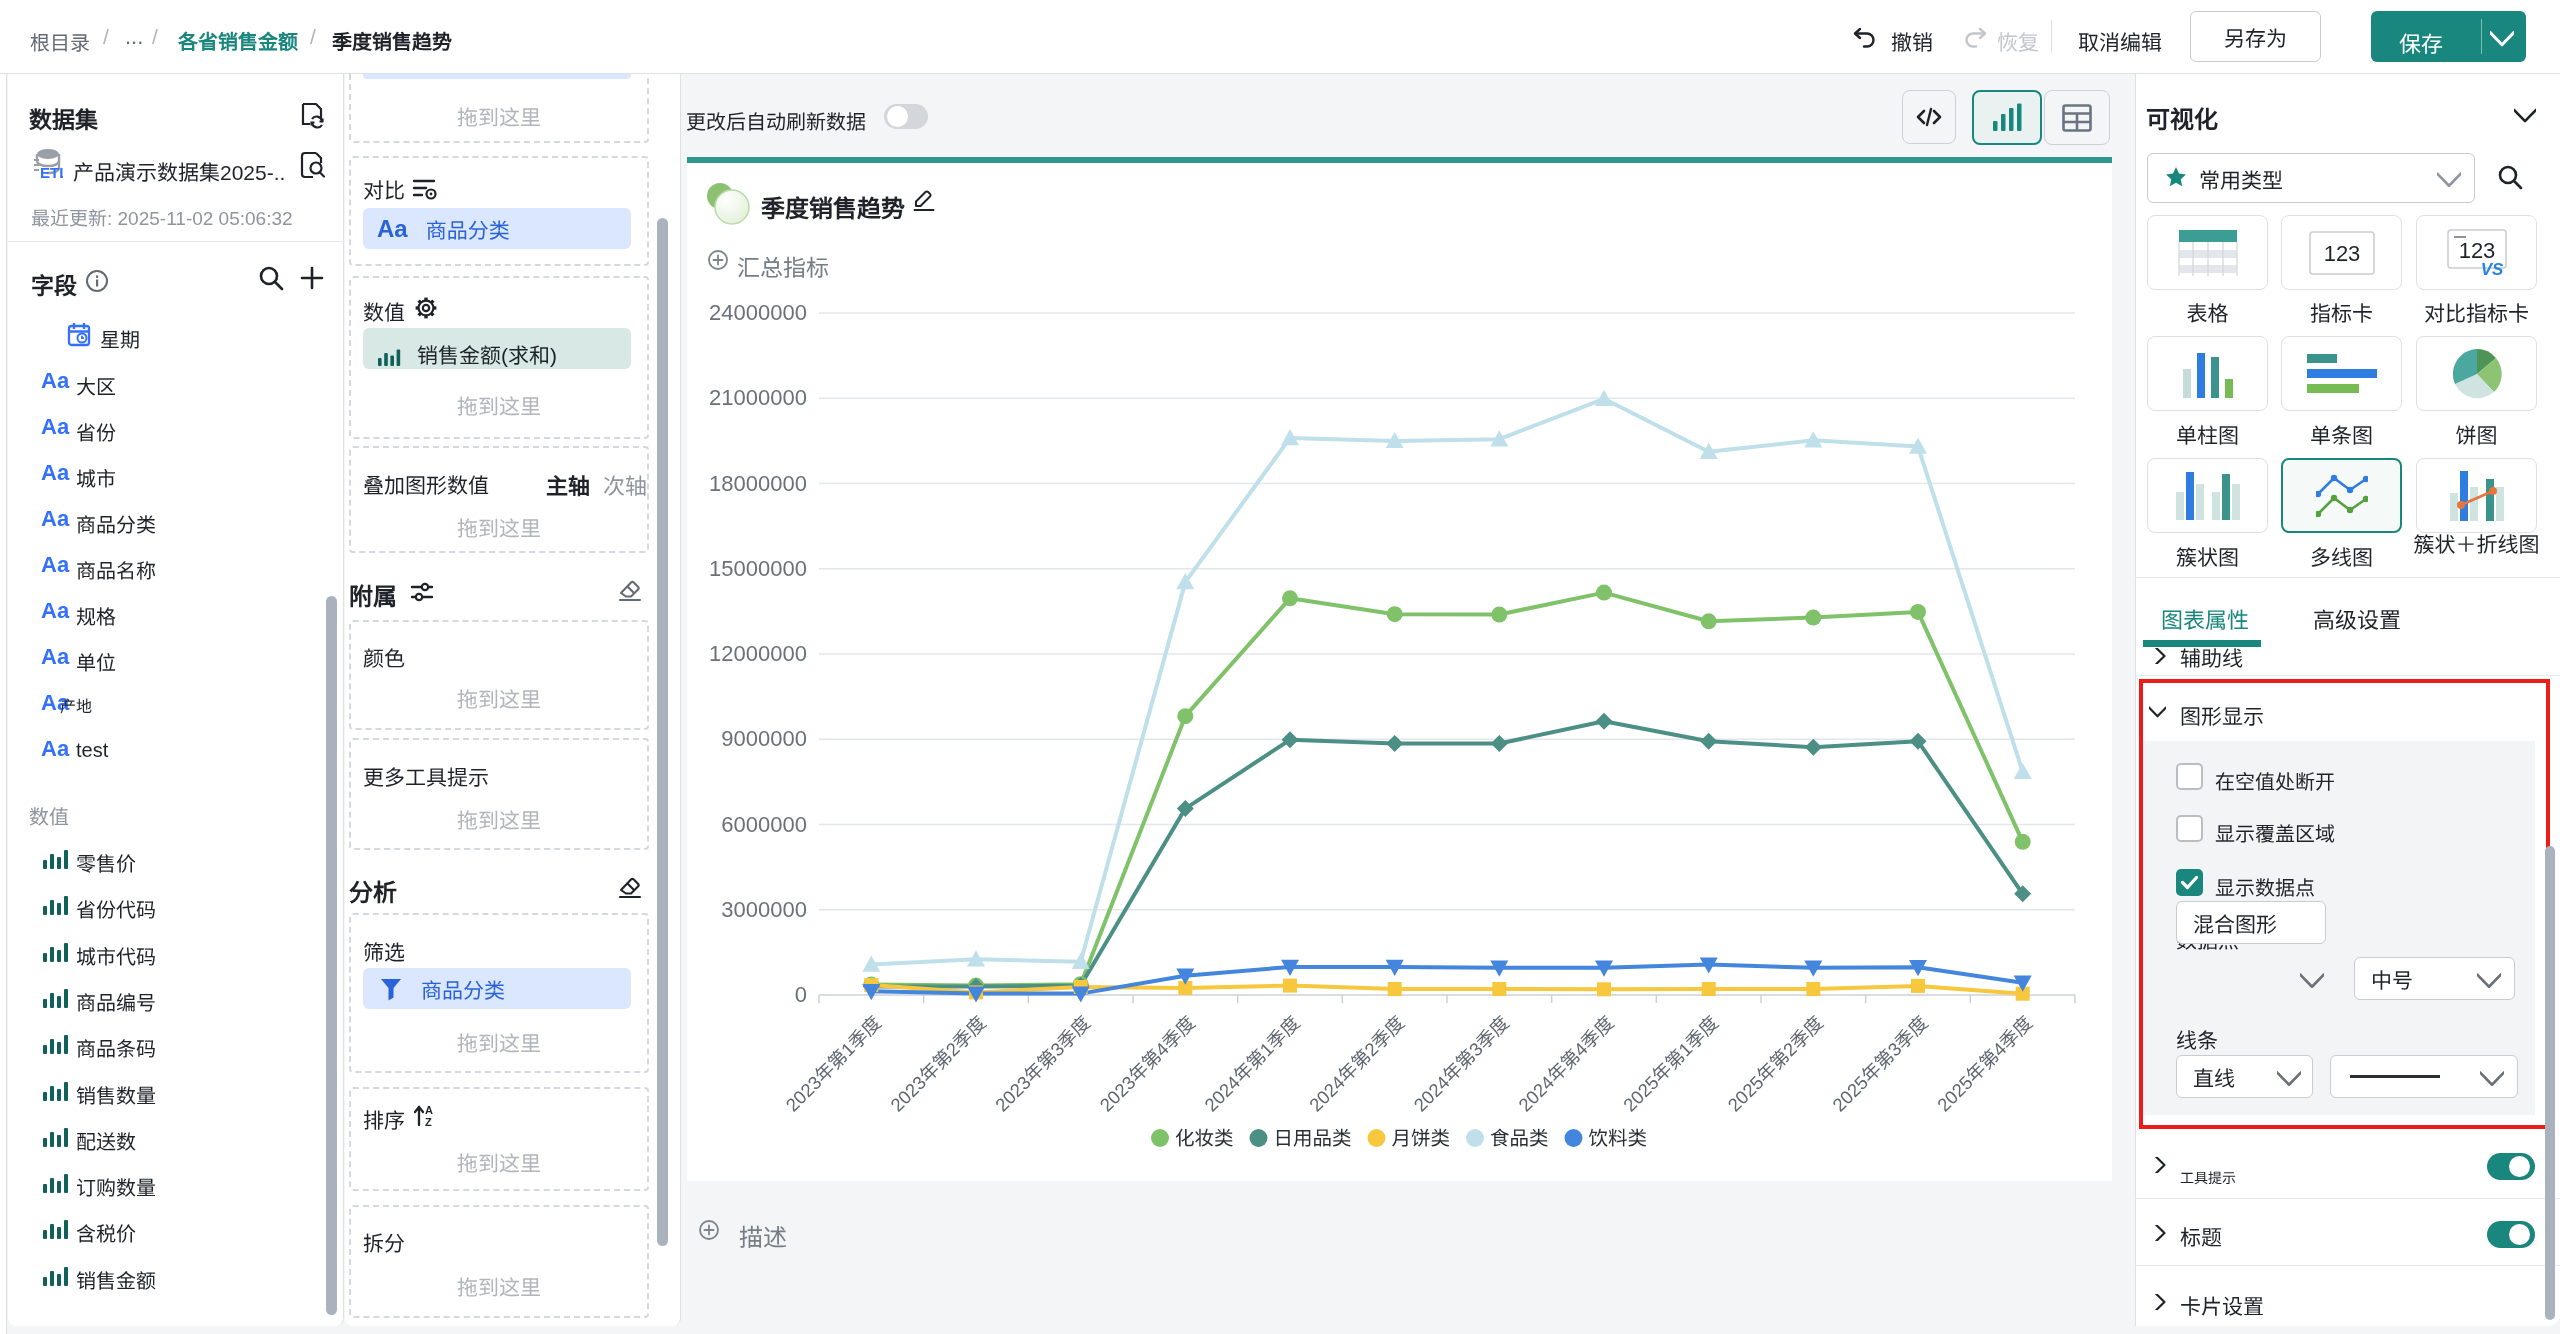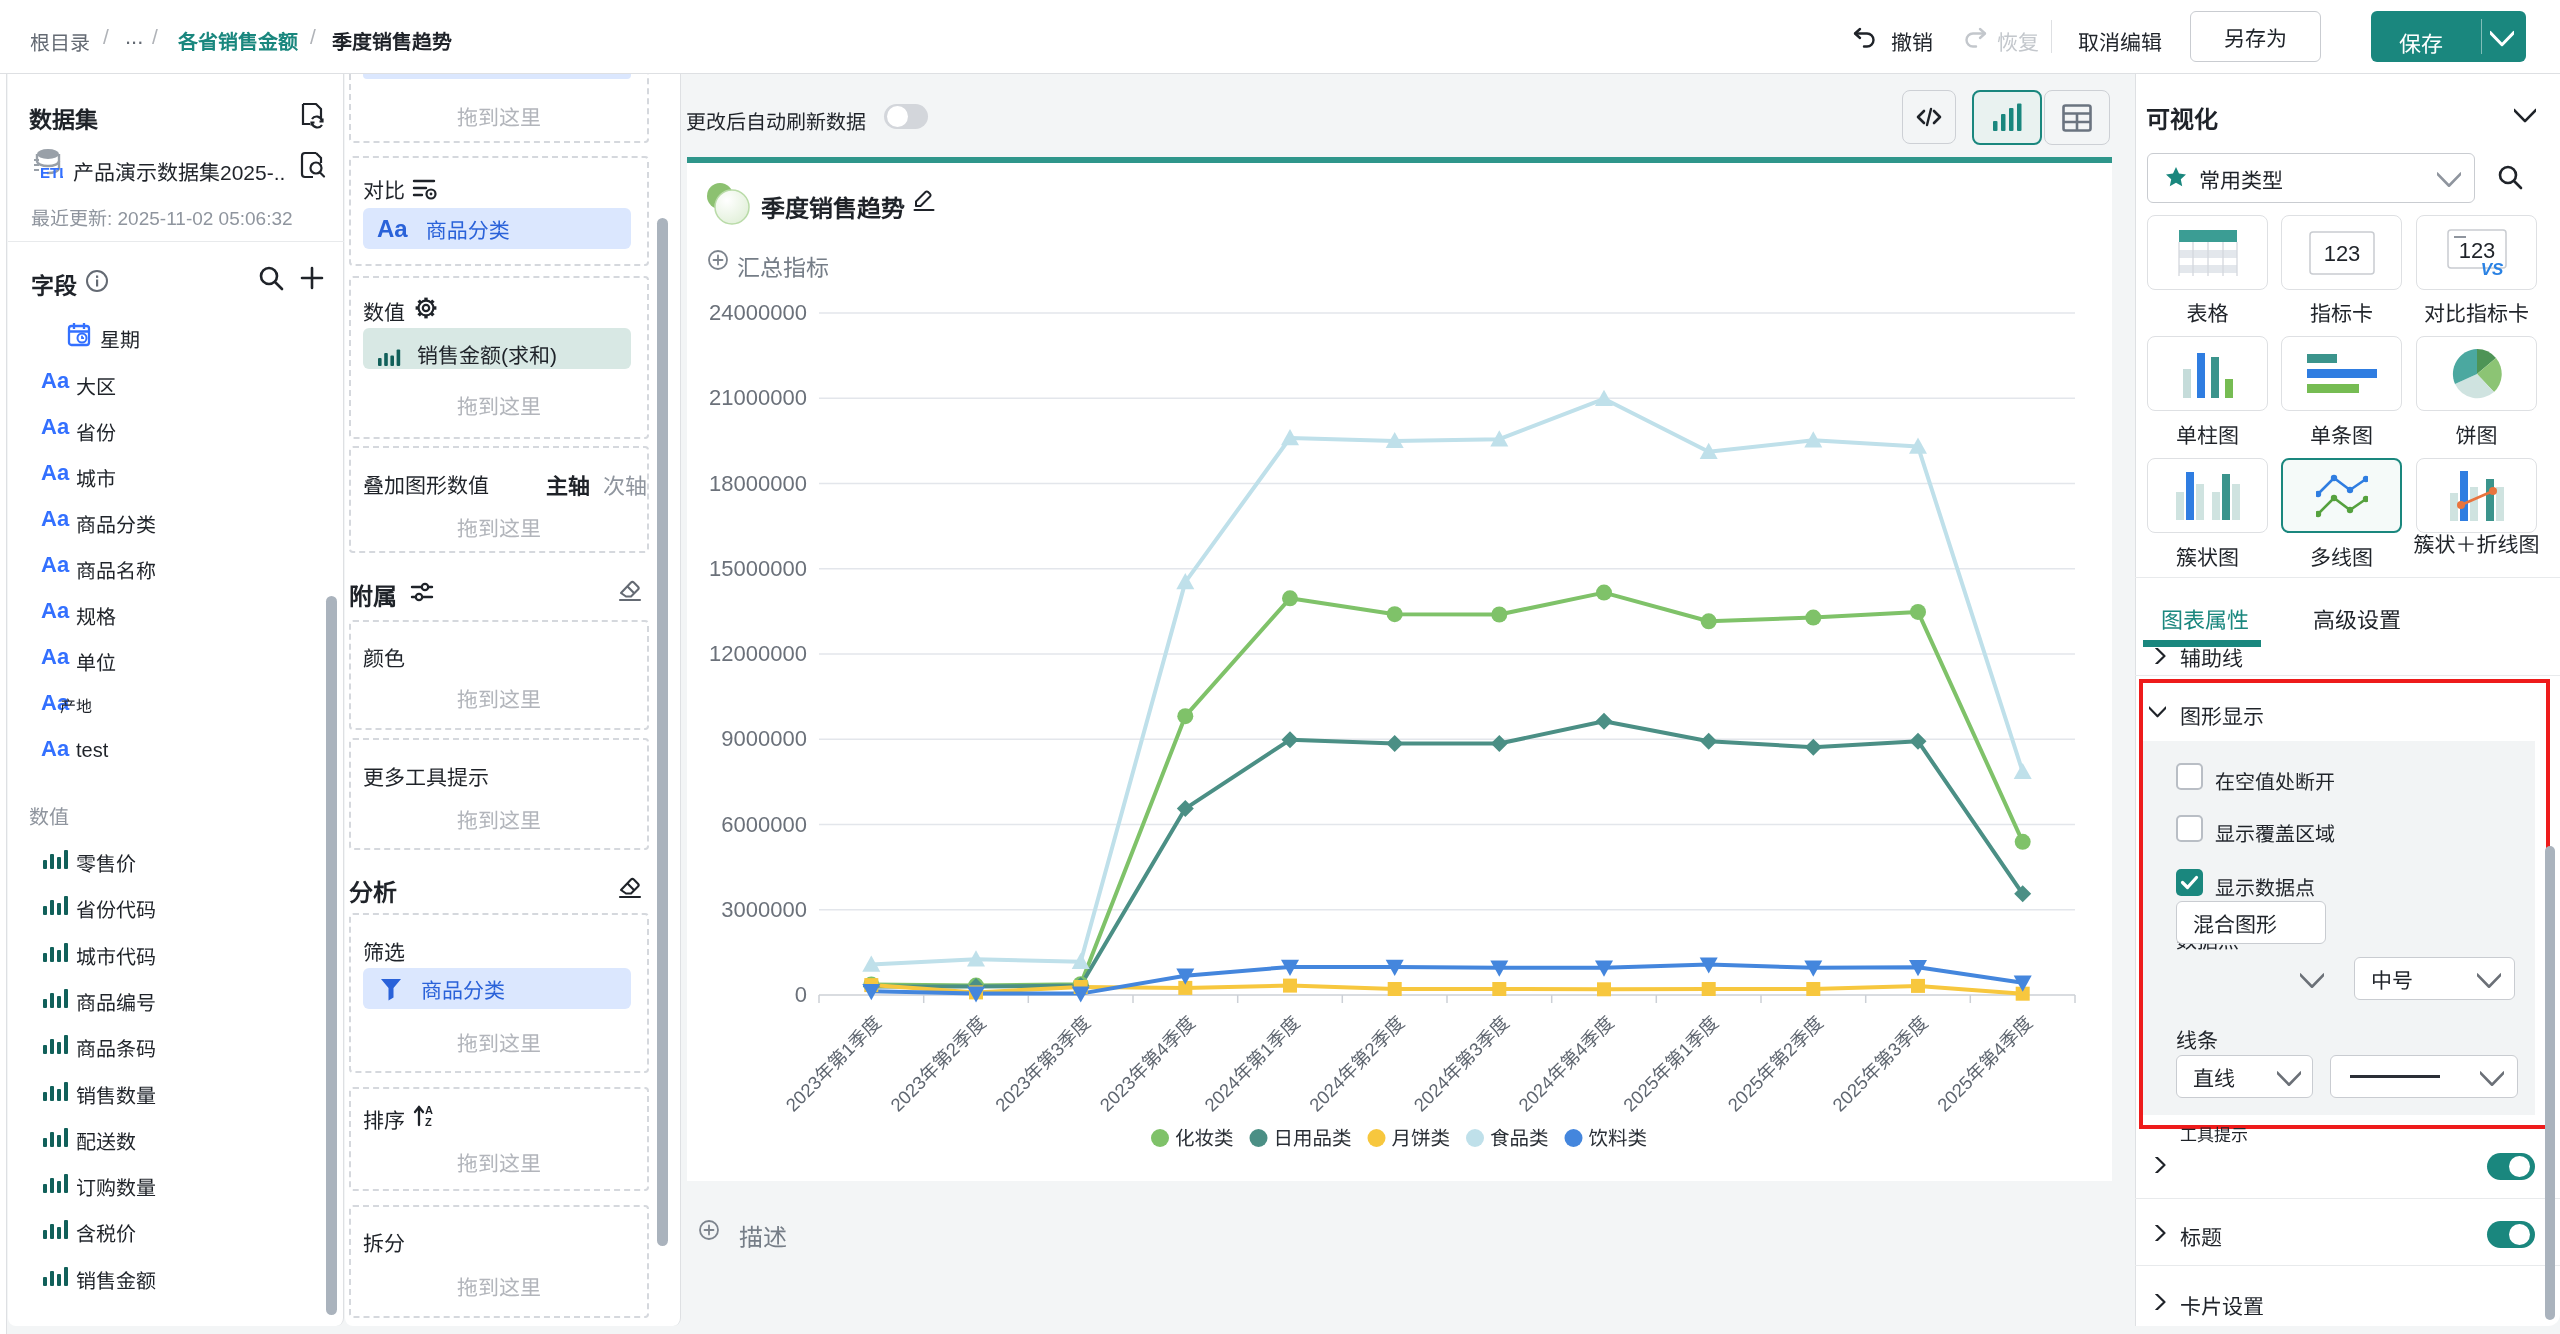--- a/index.html
+++ b/index.html
@@ -586,21 +586,21 @@
     <path d="M0.0 6.3999999999999995 L12.0 18.72 L24.0 6.3999999999999995" fill="none" stroke="#6b7077" stroke-width="2.6" stroke-linecap="round" stroke-linejoin="round"></path>
   </svg>
 <div class="sel" style="left:2330px;top:1055px;width:188px;height:43px;"></div>
 <div class="abs" style="left:2350px;top:1075px;width:90px;height:3px;background:#2a2f36;"></div>
 <svg class="abs" style="left:2480px;top:1066px" width="24" height="24" viewBox="0 0 24 24">
     <path d="M0.0 6.3999999999999995 L12.0 18.72 L24.0 6.3999999999999995" fill="none" stroke="#6b7077" stroke-width="2.6" stroke-linecap="round" stroke-linejoin="round"></path>
   </svg>
 <svg class="abs" style="left:2152px;top:1157px" width="16" height="16" viewBox="0 0 16 16">
     <path d="M4.266666666666666 0.0 L12.48 8.0 L4.266666666666666 16.0" fill="none" stroke="#1f2329" stroke-width="2.2" stroke-linecap="round" stroke-linejoin="round"></path>
   </svg>
-<div class="abs" style="left:2180px;top:1121px;font-size:17px;color:#1f2329;">工具提示</div>
+<div class="abs" style="left:2180px;top:1167px;font-size:14px;color:#1f2329;">工具提示</div>
 <div class="abs" style="left:2487px;top:1153px;width:48px;height:27px;border-radius:14px;background:#1a877e;"></div>
 <div class="abs" style="left:2509px;top:1156px;width:21px;height:21px;border-radius:50%;background:#fff;"></div>
 <div class="abs" style="left:2135px;top:1198px;width:425px;height:1px;background:#e8eaec;"></div>
 <svg class="abs" style="left:2152px;top:1225px" width="16" height="16" viewBox="0 0 16 16">
     <path d="M4.266666666666666 0.0 L12.48 8.0 L4.266666666666666 16.0" fill="none" stroke="#1f2329" stroke-width="2.2" stroke-linecap="round" stroke-linejoin="round"></path>
   </svg>
 <div class="abs" style="left:2180px;top:1221px;font-size:21px;color:#1f2329;">标题</div>
 <div class="abs" style="left:2487px;top:1221px;width:48px;height:27px;border-radius:14px;background:#1a877e;"></div>
 <div class="abs" style="left:2509px;top:1224px;width:21px;height:21px;border-radius:50%;background:#fff;"></div>
 <div class="abs" style="left:2135px;top:1265px;width:425px;height:1px;background:#e8eaec;"></div>

